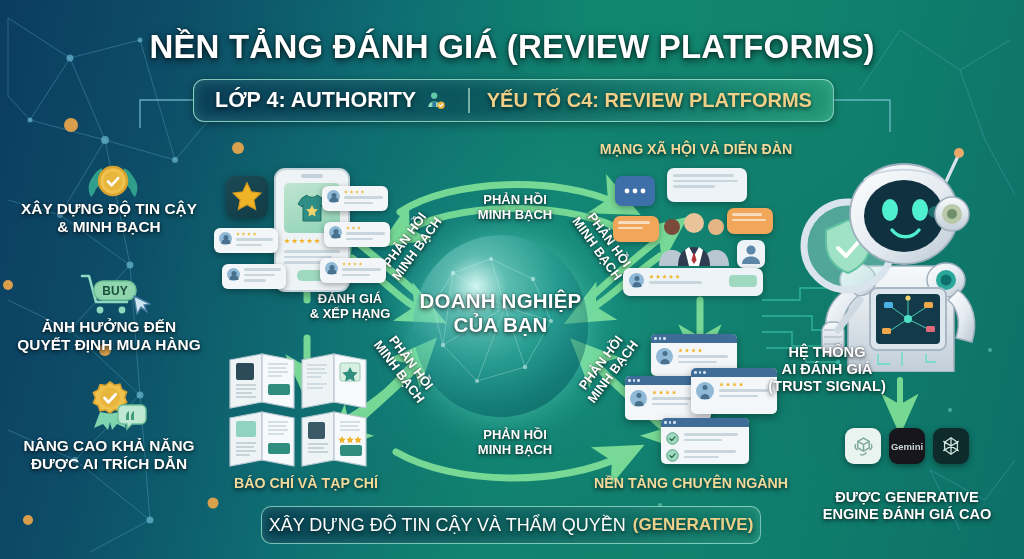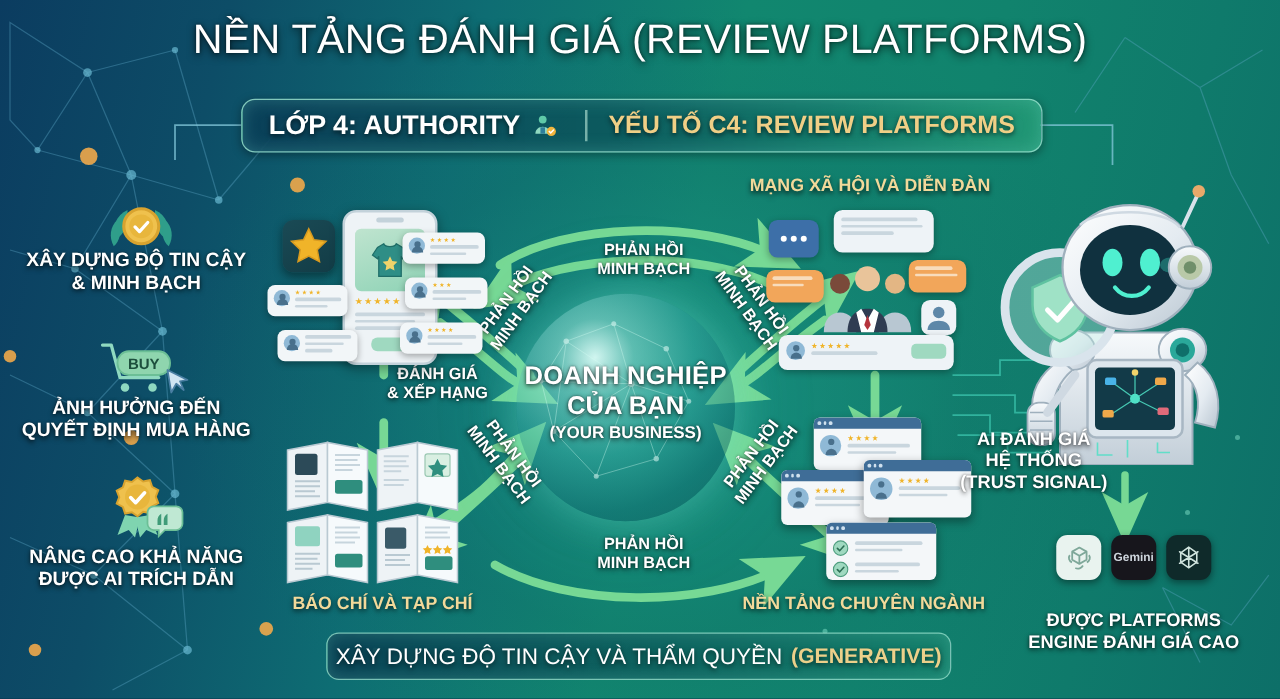--- a/index.html
+++ b/index.html
@@ -10,21 +10,21 @@
       radial-gradient(ellipse 540px 430px at 52% 56%, rgba(30,150,140,.55) 0%, rgba(18,110,108,.25) 45%, rgba(0,0,0,0) 72%),
       linear-gradient(103deg,#0b3c60 0%,#0d4d67 16%,#0e6d73 34%,#11876f 52%,#11836d 70%,#0f7a6b 85%,#0d6f68 100%);
   }
   .net{position:absolute;inset:0;pointer-events:none;}
   .txt{position:absolute;color:#fff;text-align:center;line-height:1.16;
        text-shadow:0 2px 4px rgba(0,0,0,.62),0 0 2px rgba(0,0,0,.5);}
   .gold{color:#f2d99a;text-shadow:0 2px 4px rgba(0,0,0,.7);}
 
   
   #title{
-    left:0;right:0;top:12px;font-size:33px;font-weight:normal;letter-spacing:.2px;
+    left:0;right:0;top:28px;font-size:33px;font-weight:bold;letter-spacing:.2px;
     text-shadow:0 3px 7px rgba(0,0,0,.65),0 0 3px rgba(0,0,0,.6);
   }
   
   #pill{
     position:absolute;left:193px;top:79px;width:639px;height:41px;border-radius:11px;
     border:1.6px solid rgba(150,225,205,.85);
     background:linear-gradient(90deg,rgba(10,62,88,.93) 0%,rgba(12,86,92,.9) 45%,rgba(22,126,108,.82) 78%,rgba(40,160,120,.72) 100%);
     box-shadow:0 0 14px rgba(120,220,200,.28) inset,0 2px 8px rgba(0,0,0,.35);
     display:flex;align-items:center;justify-content:center;gap:0px;
   }
@@ -309,21 +309,20 @@
           <circle cx="64" cy="146" r="2"></circle>
         <circle cx="30" cy="110" r="2.2"></circle>
           <circle cx="92" cy="72" r="2.6"></circle>
           <circle cx="20" cy="70" r="1.8"></circle>
       </g>
     </svg>
   </div>
   <div class="txt" id="ctext">
     <div class="c1">DOANH NGHIỆP</div>
     <div class="c2">CỦA BẠN</div>
-    <div class="c3">(YOUR BUSINESS)</div>
   </div>
 
   <div class="txt flab" id="f-top">
     <div>PHẢN HỒI</div>
     <div>MINH BẠCH</div>
   </div>
   <div class="txt flab" id="f-bottom">
     <div>PHẢN HỒI</div>
     <div>MINH BẠCH</div>
   </div>
@@ -725,22 +724,22 @@
       <rect x="96" y="188" width="9" height="6" rx="1.5" fill="#efa84a"></rect>
       <rect x="140" y="186" width="9" height="6" rx="1.5" fill="#e06a7a"></rect>
       <circle cx="122" cy="158" r="2.6" fill="#f0d36a"></circle>
       </g>
 
     <g stroke="#4fe0c6" stroke-width="1.3" fill="none" opacity=".85">
       <path d="M92 214 v10 h12 M116 212 v14 M140 214 v8 h10"></path>
     </g>
   </svg>
   <div class="txt" id="rcap1">
+    <div>HỆ THỐNG</div>
     <div>AI ĐÁNH GIÁ</div>
-    <div>HỆ THỐNG</div>
     <div>(TRUST SIGNAL)</div>
   </div>
 
   <div id="badges">
     <div class="badge openai">
       <svg viewBox="0 0 24 24" style="width:23px;height:23px">
           <g fill="none" stroke="#7fa89a" stroke-width="1.5" stroke-linejoin="round">
         <path d="M12 3.2l6 3.4v6.8l-6 3.4-6-3.4V6.6z"></path>
             <path d="M6 6.6l6 3.4 6-3.4M12 10v7"></path>
         <path d="M4 9.5c-1.5 2.2-.6 5 1.8 6.1M20 9.5c1.5 2.2.6 5-1.8 6.1M8.6 20.2c2.4 1.2 5.2.2 6.4-2"></path>
@@ -752,21 +751,21 @@
     </div>
     <div class="badge third">
       <svg viewBox="0 0 24 24" style="width:22px;height:22px">
           <g fill="none" stroke="#cfe3dd" stroke-width="1.4" stroke-linecap="round">
         <path d="M12 3v18M4 7l16 10M20 7L4 17M12 3L5 8v8l7 5 7-5V8z"></path>
           </g>
         </svg>
     </div>
   </div>
   <div class="txt" id="rcap2">
-    <div>ĐƯỢC PLATFORMS</div>
+    <div>ĐƯỢC GENERATIVE</div>
     <div>ENGINE ĐÁNH GIÁ CAO</div>
   </div>
 
   <div id="banner">
     <span class="b1">XÂY DỰNG ĐỘ TIN CẬY VÀ THẨM QUYỀN</span>
     <span class="b2">(GENERATIVE)</span>
   </div>
 
 </div>
 

